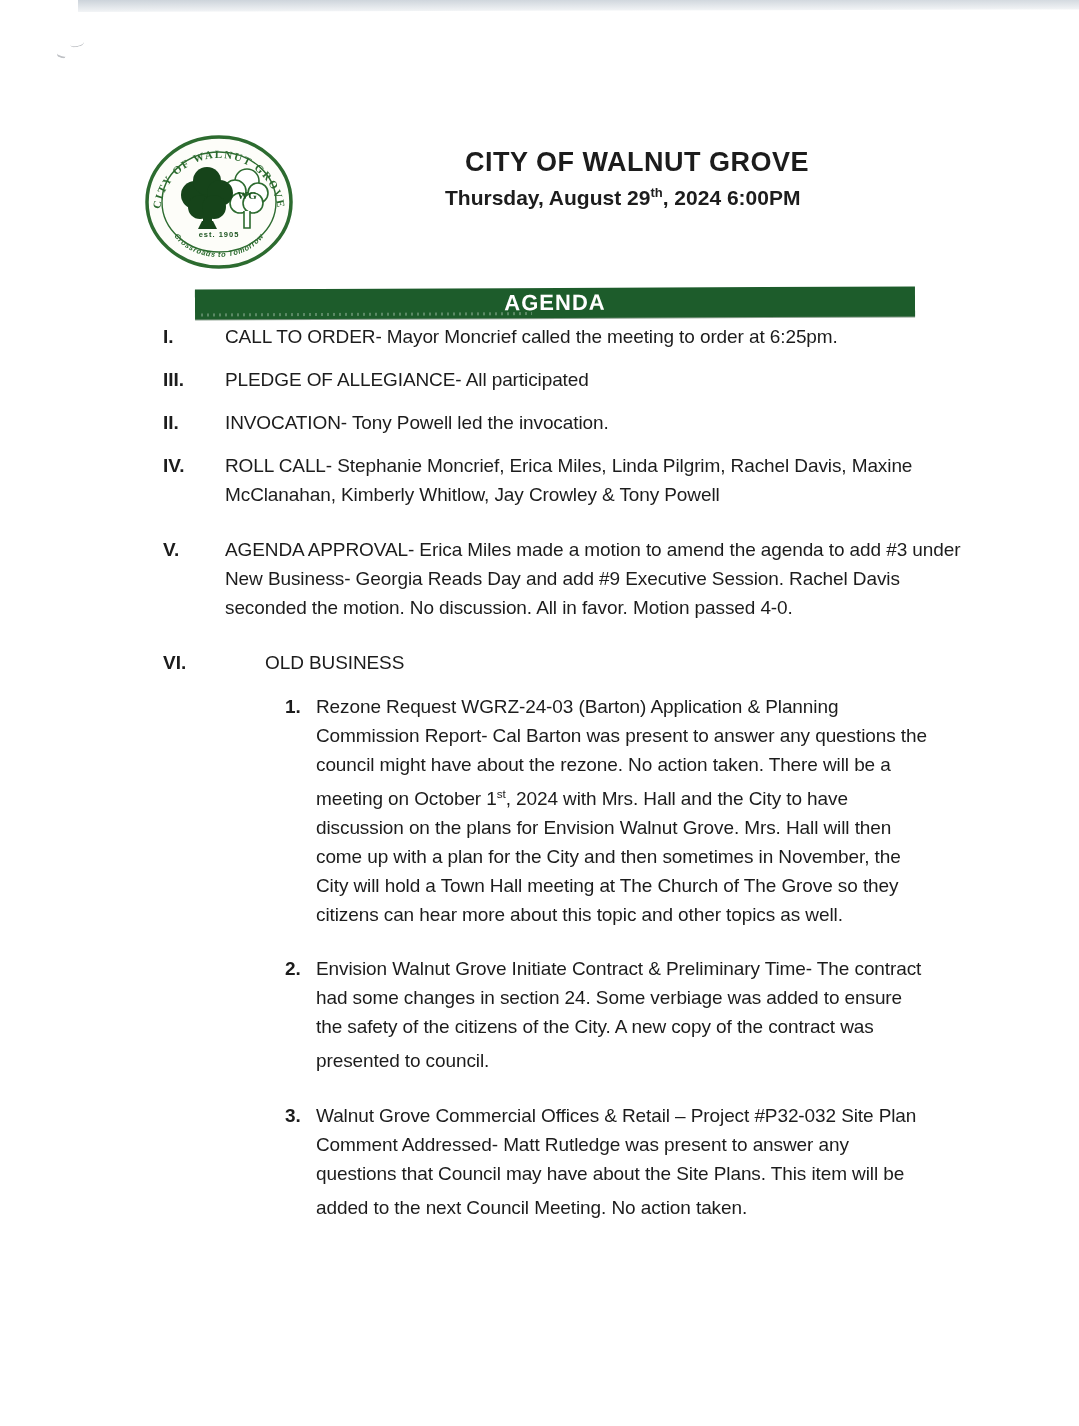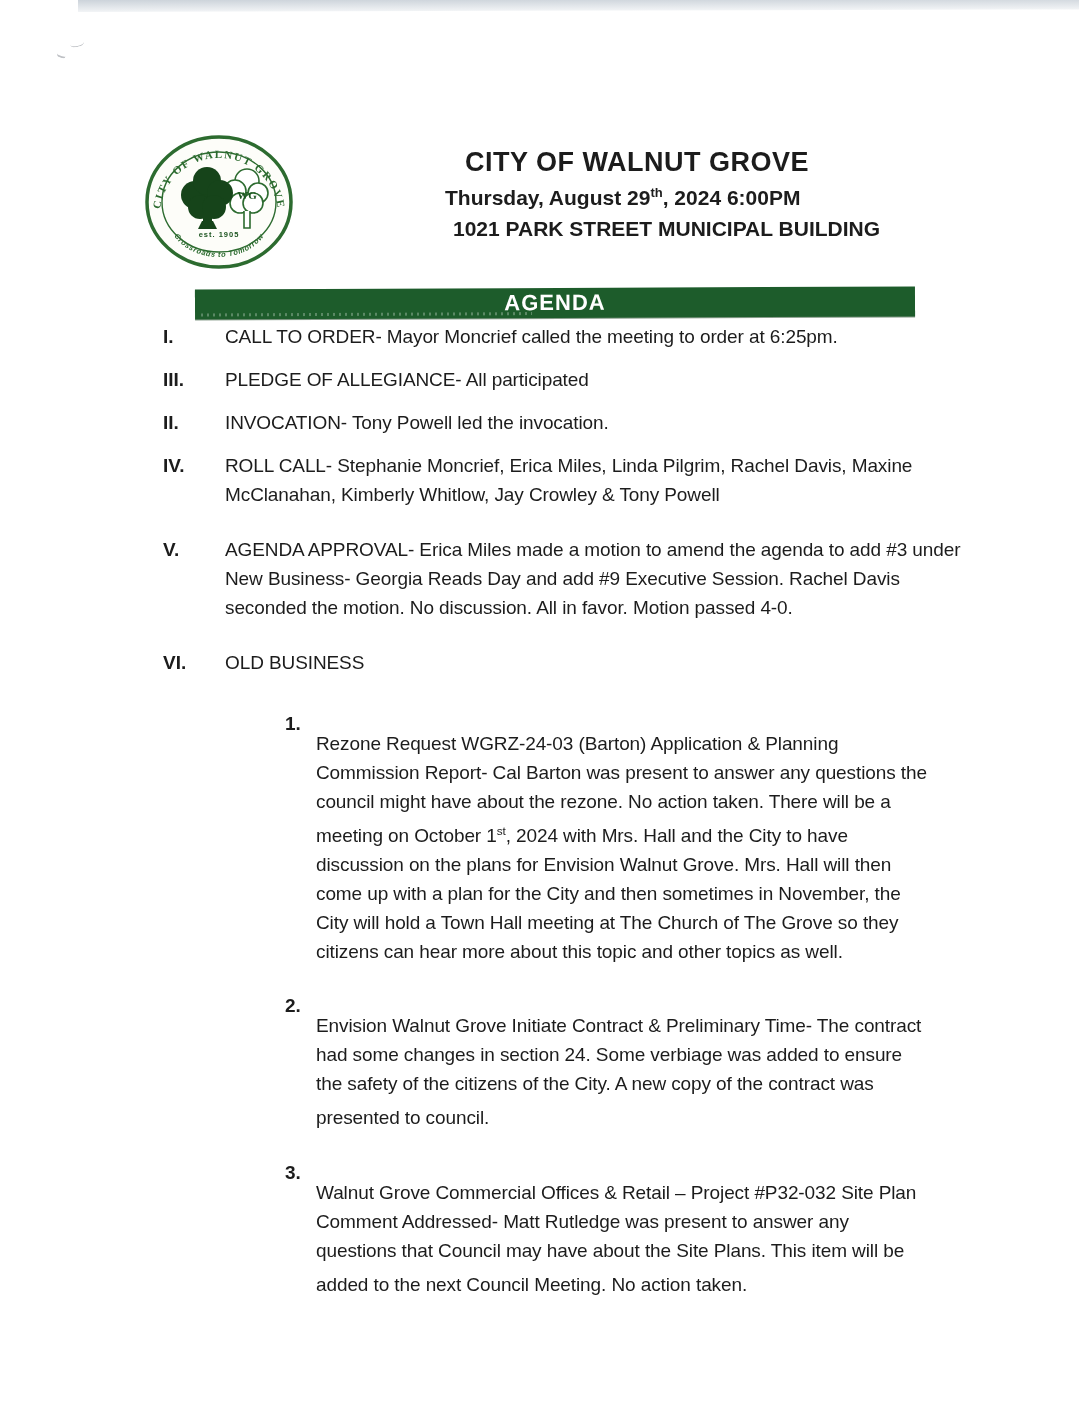--- a/index.html
+++ b/index.html
@@ -54,26 +54,26 @@
   }
 
   
   .content{position:absolute;left:163px;top:322px;width:800px;font-size:19px;line-height:29px;}
   .roman-row{display:grid;grid-template-columns:62px 1fr;}
   .roman-row .num{font-weight:bold;}
   .roman-row .rtext{letter-spacing:-0.1px;}
   b.lead{font-weight:normal;}
   .mb-s{margin-bottom:14px;}
   .mb-l{margin-bottom:26px;}
-  .mb-vi{margin-bottom:32px;}
+  .mb-vi{margin-bottom:15px;gap:40px;}
 
   .ob-list{margin-left:122px;width:648px;}
   .ob-item{display:grid;grid-template-columns:31px 1fr;margin-bottom:25px;}
   .ob-item .onum{font-weight:bold;}
-  .ob-item .obody{letter-spacing:-0.1px;margin-top:20px;}
+  .ob-item .obody{letter-spacing:-0.1px;}
 
   
   .seal-ring-text{font-family:"Liberation Serif",serif;font-weight:bold;}
 </style>
 </head>
 <body>
 
 <div class="page">
 
   <div class="scan-band"></div>
@@ -113,21 +113,20 @@
       <text x="104" y="66" font-size="11" font-weight="bold" fill="#1c5420" text-anchor="middle" font-family="Liberation Serif, serif">WG</text>
       <text x="76" y="104" font-size="7.5" font-weight="bold" fill="#1c5420" text-anchor="middle" letter-spacing="1">est. 1905</text>
       <text font-size="7.5" font-weight="bold" fill="#2c6b2f" letter-spacing="0.6" font-style="italic">
         <textPath href="#arcBottom" startOffset="50%" text-anchor="middle">Crossroads to Tomorrow</textPath>
       </text>
     </svg>
 
     <div class="header-text">
       <div class="title">CITY OF WALNUT GROVE</div>
       <div class="subline"><span>Thursday, August 29</span><sup>th</sup><span>, 2024 6:00PM</span></div>
-      <div class="subline addr">1021 PARK STREET MUNICIPAL BUILDING</div>
     </div>
   </div>
 
   <div class="banner">
     <span>AGENDA</span>
   </div>
 
   <div class="content">
 
     <div class="roman-row mb-s">

